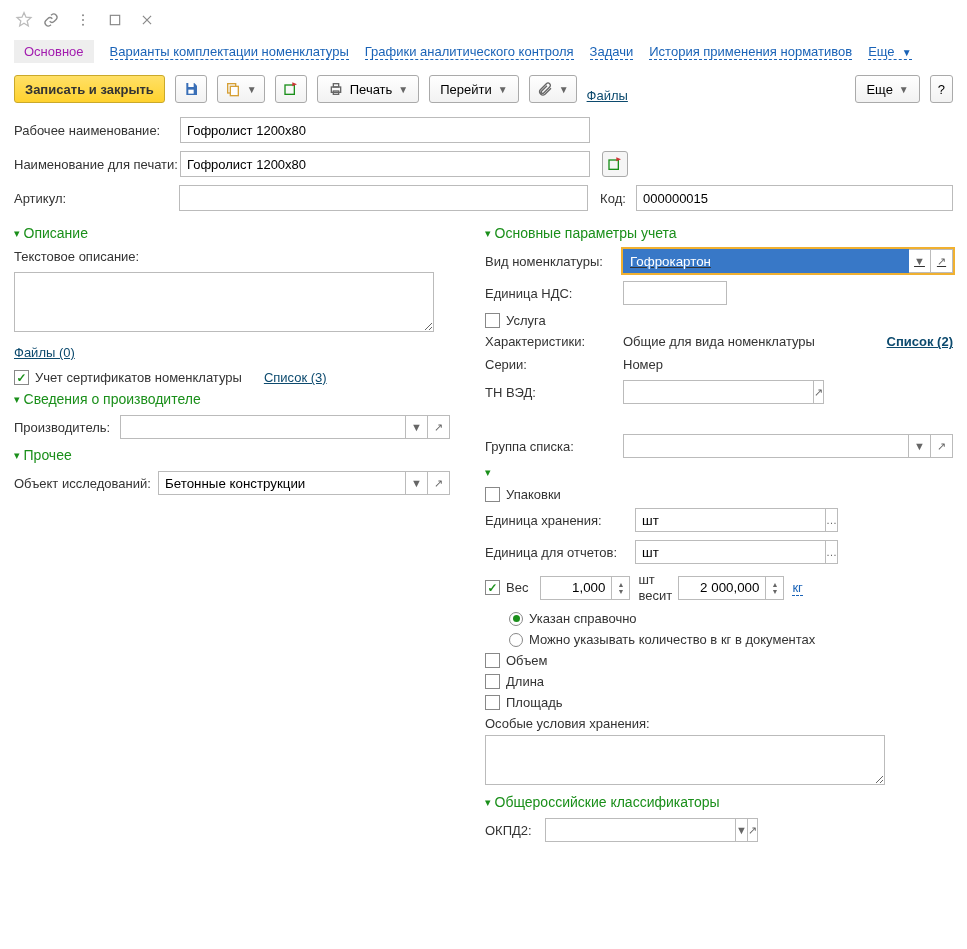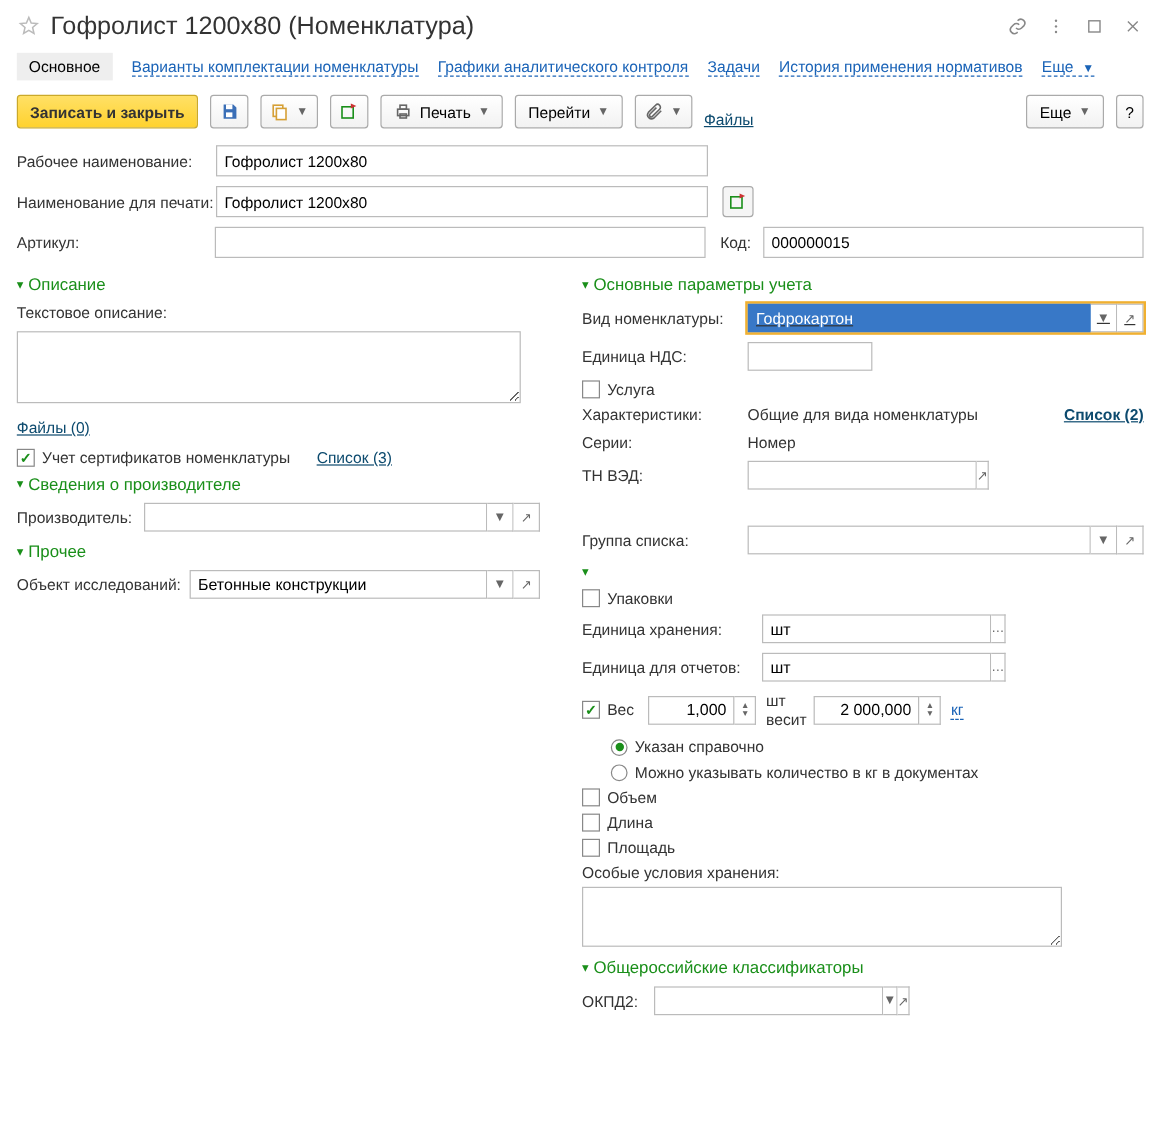--- a/index.html
+++ b/index.html
@@ -5,21 +5,21 @@
   * { box-sizing: border-box; margin: 0; padding: 0; }
   body { font-family: Arial, sans-serif; font-size: 13px; color: #333; background: #fff; width: 967px; padding: 10px 14px; }
   .title-row { display: flex; align-items: center; margin-bottom: 10px; }
   .star-icon { width: 20px; height: 20px; margin-right: 8px; }
   .title-text { font-size: 21px; font-weight: 400; flex: 1; }
   .title-icons { display: flex; gap: 14px; align-items: center; }
   .ico-btn { width: 18px; height: 18px; cursor: pointer; display:flex; align-items:center; justify-content:center; }
 
   .tabs-row { display: flex; gap: 16px; align-items: center; margin-bottom: 12px; flex-wrap: wrap; }
   .tab { color: #1a63b7; text-decoration: none; border-bottom: 1px dashed #1a63b7; cursor:pointer; }
-  .tab.active { background: #eee; color: #000000; border: none; padding: 4px 10px; }
+  .tab.active { background: #eee; color: #a21caf; border: none; padding: 4px 10px; }
 
   .toolbar { display: flex; gap: 10px; align-items: flex-end; margin-bottom: 14px; }
   .btn { border: 1px solid #aaa; background: linear-gradient(#fff,#f2f2f2); padding: 4px 10px; height: 28px; display:flex; align-items:center; gap:6px; cursor:pointer; border-radius:3px; font-size:13px; }
   .btn.yellow { background: linear-gradient(#ffe066,#ffd22e); border-color: #caa92a; font-weight: bold; color:#333; }
   .btn.icon-only { padding: 4px 7px; }
   .btn .chev { font-size:10px; color:#666; }
   .toolbar .spacer { flex: 1; }
   .link { color: #0c4a6e; text-decoration: underline; cursor:pointer; }
   .dottedlink { color: #1a63b7; border-bottom: 1px dashed #1a63b7; cursor:pointer; }
 
@@ -61,21 +61,20 @@
 </style>
 </head>
 <body>
 
 <div class="title-row">
   <span class="star-icon">
     <svg viewBox="0 0 24 24" width="20" height="20">
         <path fill="none" stroke="#bbb" stroke-width="1.5" d="M12 3l2.4 5.6 6 .5-4.6 4 1.4 6L12 16l-5.2 3.1 1.4-6L3.6 9.1l6-.5z"></path>
       </svg>
   </span>
-  <span class="title-text">Гофролист 1200х80 (Номенклатура)</span>
   <span class="title-icons">
     <span class="ico-btn">
         <svg width="16" height="16" viewBox="0 0 24 24">
           <path fill="none" stroke="#888" stroke-width="2" d="M10 14a5 5 0 0 0 7 0l3-3a5 5 0 0 0-7-7l-1 1M14 10a5 5 0 0 0-7 0l-3 3a5 5 0 0 0 7 7l1-1"></path>
         </svg>
       </span>
     <span class="ico-btn">
         <svg width="16" height="16" viewBox="0 0 24 24">
           <circle cx="12" cy="5" r="1.5" fill="#888"></circle>
           <circle cx="12" cy="12" r="1.5" fill="#888"></circle>

